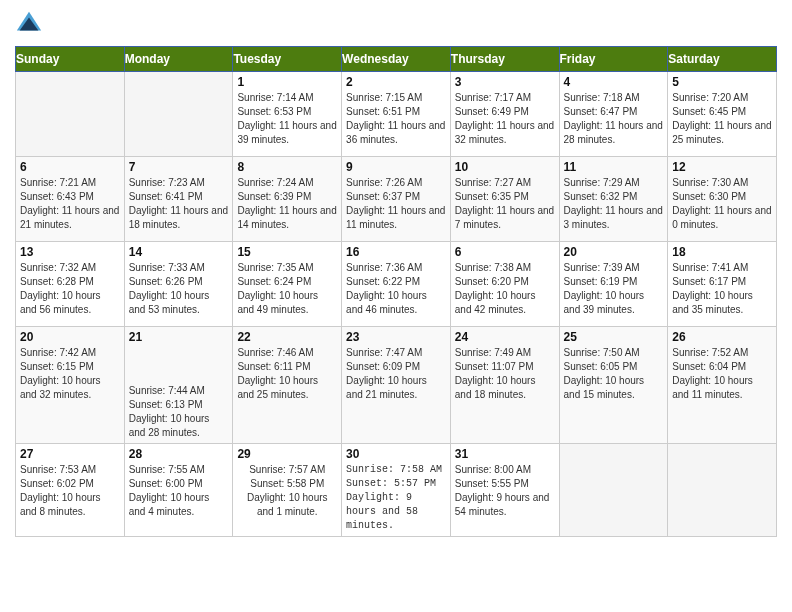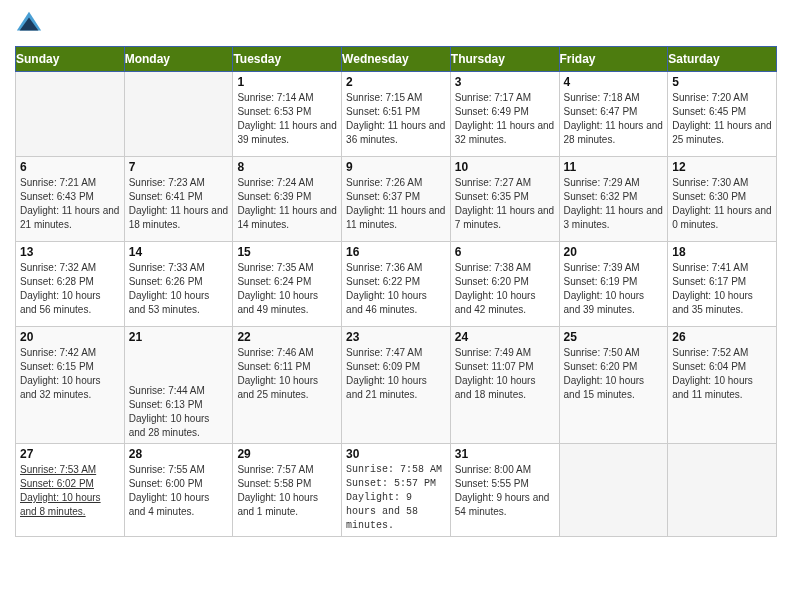--- a/index.html
+++ b/index.html
@@ -274,46 +274,46 @@
           </td>
           <td>
             <span class="day-number">24</span>
             <div class="day-info" style="white-space: pre-line;">Sunrise: 7:49 AM
 Sunset: 11:07 PM
 Daylight: 10 hours and 18 minutes.</div>
           </td>
           <td>
             <span class="day-number">25</span>
             <div class="day-info" style="white-space: pre-line;">Sunrise: 7:50 AM
-Sunset: 6:20 PM
+Sunset: 6:05 PM
 Daylight: 10 hours and 15 minutes.</div>
           </td>
           <td>
             <span class="day-number">26</span>
             <div class="day-info" style="white-space: pre-line;">Sunrise: 7:52 AM
 Sunset: 6:04 PM
 Daylight: 10 hours and 11 minutes.</div>
           </td>
         </tr>
         <tr>
           <td>
             <span class="day-number">27</span>
-            <div class="day-info" style="white-space: pre-line; text-decoration: underline;">Sunrise: 7:53 AM
+            <div class="day-info" style="white-space: pre-line;">Sunrise: 7:53 AM
 Sunset: 6:02 PM
 Daylight: 10 hours and 8 minutes.</div>
           </td>
           <td>
             <span class="day-number">28</span>
             <div class="day-info" style="white-space: pre-line;">Sunrise: 7:55 AM
 Sunset: 6:00 PM
 Daylight: 10 hours and 4 minutes.</div>
           </td>
           <td>
             <span class="day-number">29</span>
-            <div class="day-info" style="white-space: pre-line;">Sunrise: 7:57 AM
+            <div class="day-info" style="white-space: pre-line; text-align: center;">Sunrise: 7:57 AM
 Sunset: 5:58 PM
 Daylight: 10 hours and 1 minute.</div>
           </td>
           <td>
             <span class="day-number">30</span>
             <div class="day-info" style="white-space: pre-line; font-family: Liberation Mono, monospace;">Sunrise: 7:58 AM
 Sunset: 5:57 PM
 Daylight: 9 hours and 58 minutes.</div>
           </td>
           <td>

